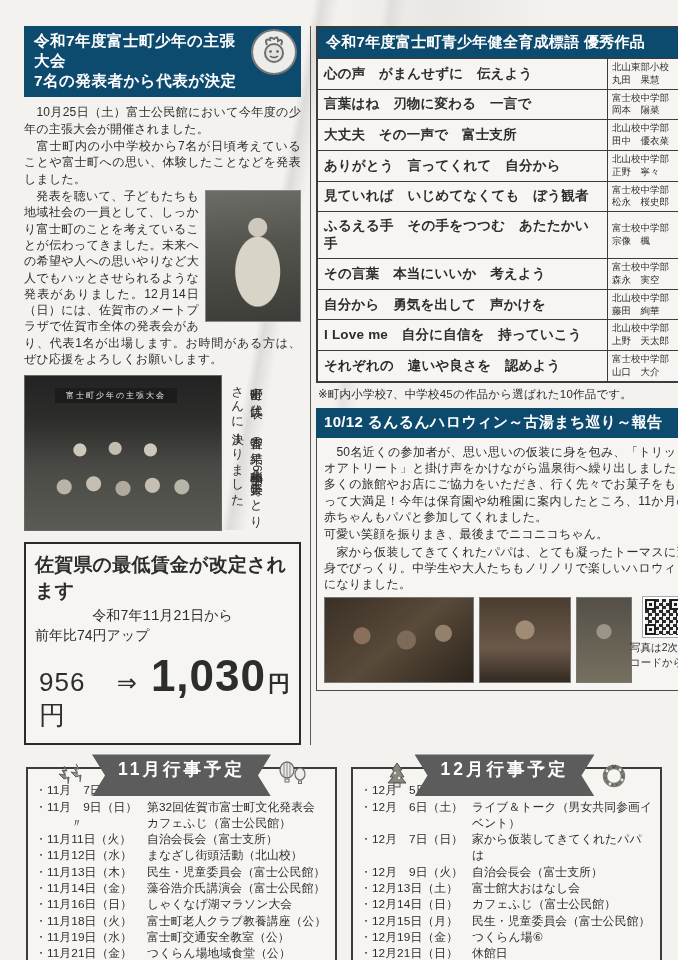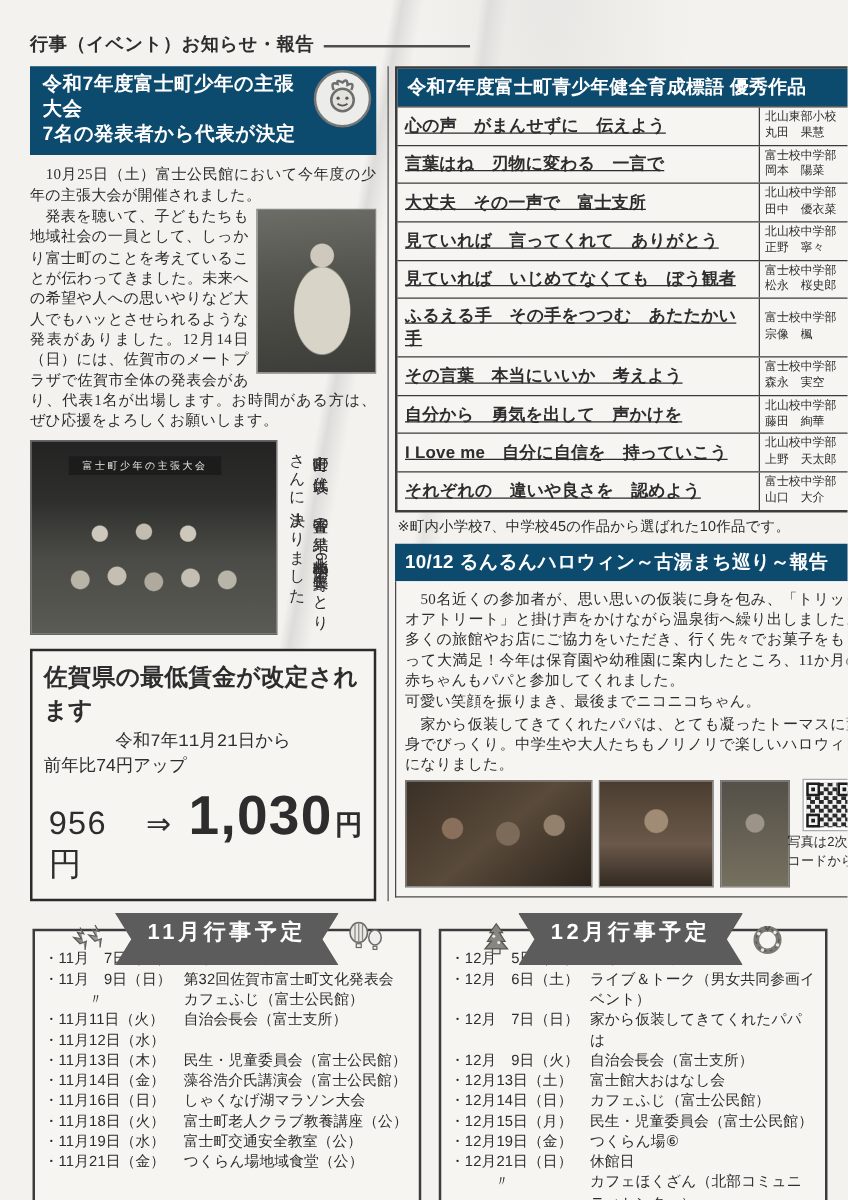--- a/index.html
+++ b/index.html
@@ -26,21 +26,21 @@
   .main { display:flex; gap:9px; }
   .col-l { width:277px; flex:none; }
   .col-r { flex:1; border-left:1.5px solid #575757; border-right:1.5px solid #575757; padding:0 5px; }
 
   
   .banner { background:#0c4a6e; color:#fff; font-weight:bold; }
   .speech-banner { position:relative; padding:5px 50px 6px 10px; font-size:15.5px; line-height:1.3; letter-spacing:.5px; }
   .mascot { position:absolute; right:4px; top:3px; width:46px; height:46px; background:#ececea;
     border-radius:50%; border:2px solid #777; display:flex; align-items:center; justify-content:center; }
 
-  .body-txt { font-size:12px; line-height:1.36; text-align:justify; letter-spacing:.2px;font-family:Liberation Serif, serif; }
+  .body-txt { font-size:12px; line-height:1.36; text-align:justify; letter-spacing:.2px; }
   .speech-txt { margin-top:7px; }
   .speech-txt p { margin-bottom:1px; }
 
   .float-photo { float:right; width:96px; height:132px; margin:2px 0 3px 6px;
     background:
       radial-gradient(circle at 55% 28%, #cfc9bd 0 9px, transparent 10px),
       radial-gradient(ellipse at 55% 62%, #d8d4c8 0 22px, transparent 23px),
       linear-gradient(175deg,#6d6d68 0%, #55554f 40%, #3c3c38 100%);
     border:1px solid #888; }
 
@@ -69,21 +69,21 @@
   .wage-num { display:flex; align-items:baseline; margin-top:6px; padding-left:4px; }
   .wage-old { font-size:26px; letter-spacing:1px; }
   .wage-arrow { font-size:24px; margin:0 14px; }
   .wage-new { font-size:44px; font-weight:bold; letter-spacing:1px; }
   .wage-unit { font-size:22px; font-weight:bold; margin-left:2px; }
 
   
   .slogan-table { border:2px solid #3c3c3c; background:#f6f5f2; }
   .slogan-title { font-size:15px; padding:5px 8px 6px; letter-spacing:.3px; }
   .slogan-row { display:flex; border-top:1.5px solid #3c3c3c; }
-  .slogan-cell { flex:1; font-weight:bold; font-size:13.5px; padding:5px 6px; letter-spacing:.2px; display:flex; align-items:center;text-decoration:underline; }
+  .slogan-cell { flex:1; font-weight:bold; font-size:13.5px; padding:5px 6px; letter-spacing:.2px; display:flex; align-items:center; }
   .who-cell { width:88px; flex:none; border-left:1.5px solid #3c3c3c; font-size:9.5px; line-height:1.35; padding:2px 4px; display:flex; flex-direction:column; justify-content:center; }
   .slogan-note { font-size:11.5px; margin:4px 0 6px 2px; letter-spacing:.2px; }
 
   
   .hw-banner { font-size:15px; padding:5px 8px 6px; letter-spacing:.3px; }
   .hw-box { border:1.5px solid #4a4a4a; border-top:none; padding:6px 7px 7px; background:#f6f5f2; }
   .hw-box p { margin-bottom:1px; }
   .hw-photos { display:flex; gap:5px; margin-top:5px; align-items:flex-start; }
   .hwp { height:86px; border:1px solid #777; }
   .hwp1 { width:150px; background:
@@ -117,24 +117,20 @@
 
   .icon-svg { display:block; }
 </style>
 </head>
 <body>
 
 <div class="scan-noise"></div>
 
 <div class="page">
 
-  <div class="hd-row">
-    <span class="hd-title">行事（イベント）お知らせ・報告</span>
-    <span class="hd-line"></span>
-  </div>
 
   <div class="main">
 
     <div class="col-l">
 
       <div class="banner speech-banner">
         <div>令和7年度富士町少年の主張大会</div>
         <div>7名の発表者から代表が決定</div>
         <span class="mascot">
           <svg class="icon-svg" width="34" height="34" viewBox="0 0 34 34">
@@ -144,20 +140,21 @@
             </g>
             <circle cx="13.5" cy="16.5" r="1.3" fill="#555"></circle>
             <circle cx="20.5" cy="16.5" r="1.3" fill="#555"></circle>
             <path d="M13 21 Q17 24 21 21" stroke="#555" stroke-width="1.5" fill="none"></path>
           </svg>
         </span>
       </div>
 
       <div class="body-txt speech-txt">
         <p>　10月25日（土）富士公民館において今年度の少年の主張大会が開催されました。</p>
+        <p>　富士町内の小中学校から7名が日頃考えていることや富士町への思い、体験したことなどを発表しました。</p>
         <div class="float-photo"></div>
         <p style="display:inline">　発表を聴いて、子どもたちも地域社会の一員として、しっかり富士町のことを考えていることが伝わってきました。未来への希望や人への思いやりなど大人でもハッとさせられるような発表がありました。12月14</p><span>日（日）には、佐賀市のメートプラザで佐賀市全体の発表会があり、代表1名が出場します。お時間がある方は、ぜひ応援をよろしくお願いします。</span>
       </div>
 
       <div class="photo-row">
         <div class="group-photo">
           <div class="photo-banner">富士町少年の主張大会</div>
         </div>
         <div class="v-caption">富士町の代表は、審査の結果、北山校小学部6年天野ことりさんに決まりました</div>
       </div>
@@ -199,21 +196,21 @@
 
             <div class="slogan-row">
               <div class="slogan-cell">大丈夫　その一声で　富士支所</div>
               <div class="who-cell">
                 <span>北山校中学部</span>
                 <span>田中　優衣菜</span>
               </div>
             </div>
 
             <div class="slogan-row">
-              <div class="slogan-cell">見ていれば　言ってくれて　ありがとう</div>
+              <div class="slogan-cell">ありがとう　言ってくれて　自分から</div>
               <div class="who-cell">
                 <span>北山校中学部</span>
                 <span>正野　寧々</span>
               </div>
             </div>
 
             <div class="slogan-row">
               <div class="slogan-cell">見ていれば　いじめてなくても　ぼう観者</div>
               <div class="who-cell">
                 <span>富士校中学部</span>
@@ -323,20 +320,21 @@
             <span class="sched-evt">カフェふじ（富士公民館）</span>
           </div>
 
           <div class="sched-item">
             <span class="sched-date">・11月11日（火）</span>
             <span class="sched-evt">自治会長会（富士支所）</span>
           </div>
 
           <div class="sched-item">
             <span class="sched-date">・11月12日（水）</span>
+            <span class="sched-evt">まなざし街頭活動（北山校）</span>
           </div>
 
           <div class="sched-item">
             <span class="sched-date">・11月13日（木）</span>
             <span class="sched-evt">民生・児童委員会（富士公民館）</span>
           </div>
 
           <div class="sched-item">
             <span class="sched-date">・11月14日（金）</span>
             <span class="sched-evt">藻谷浩介氏講演会（富士公民館）</span>

